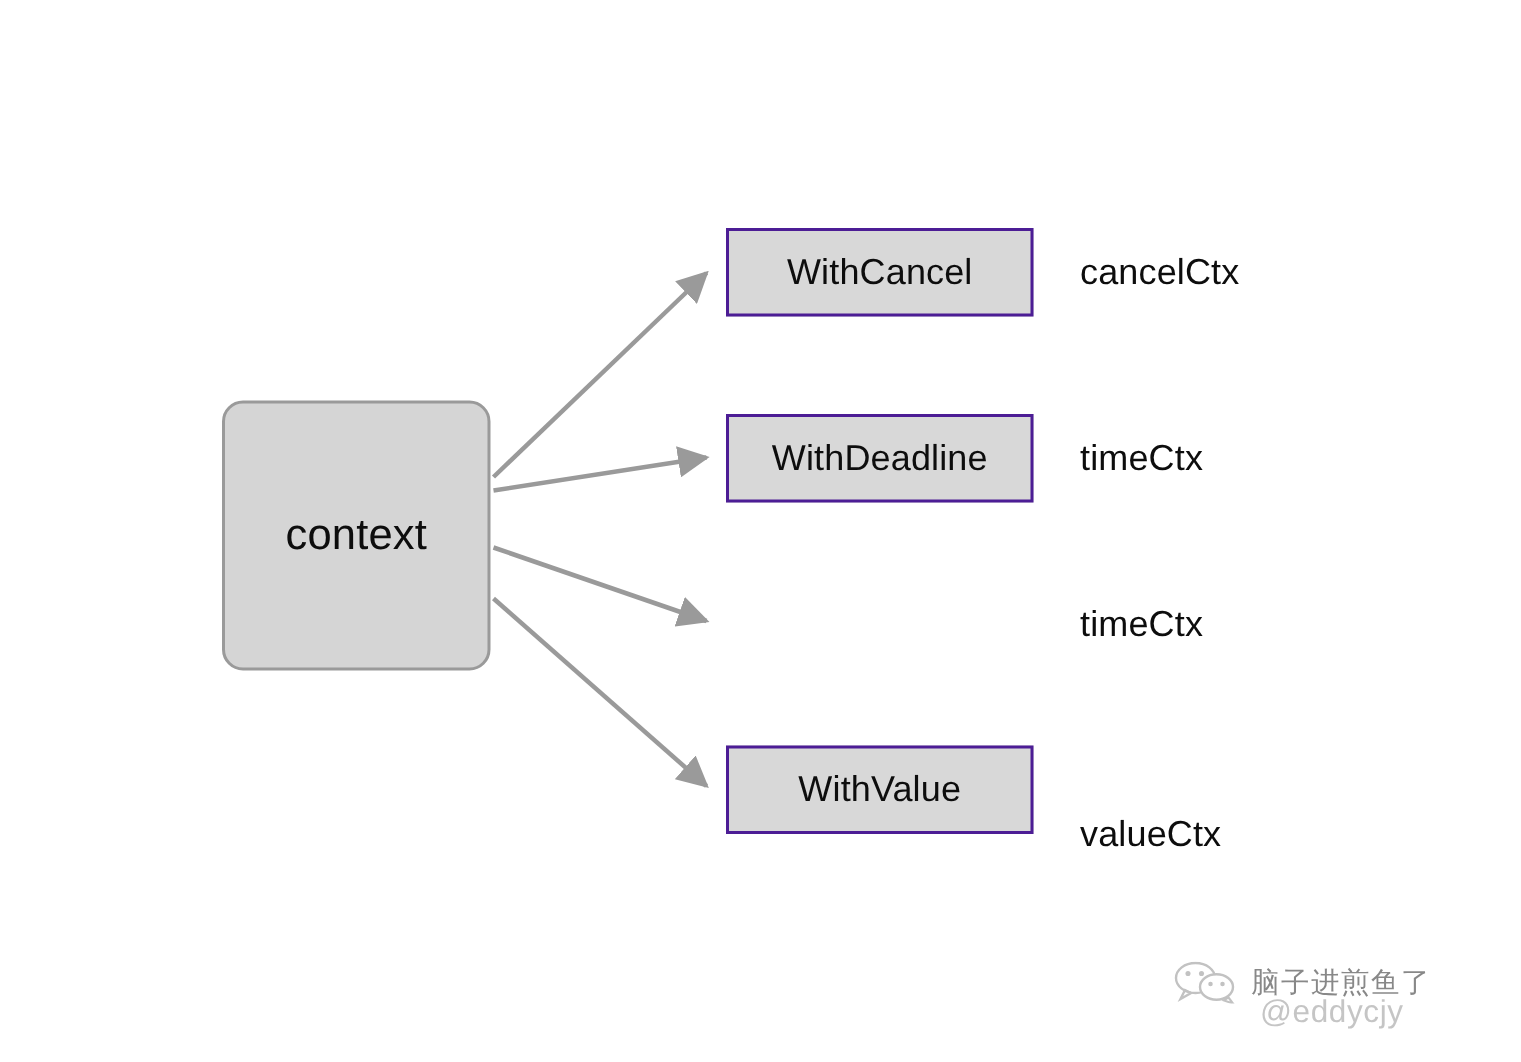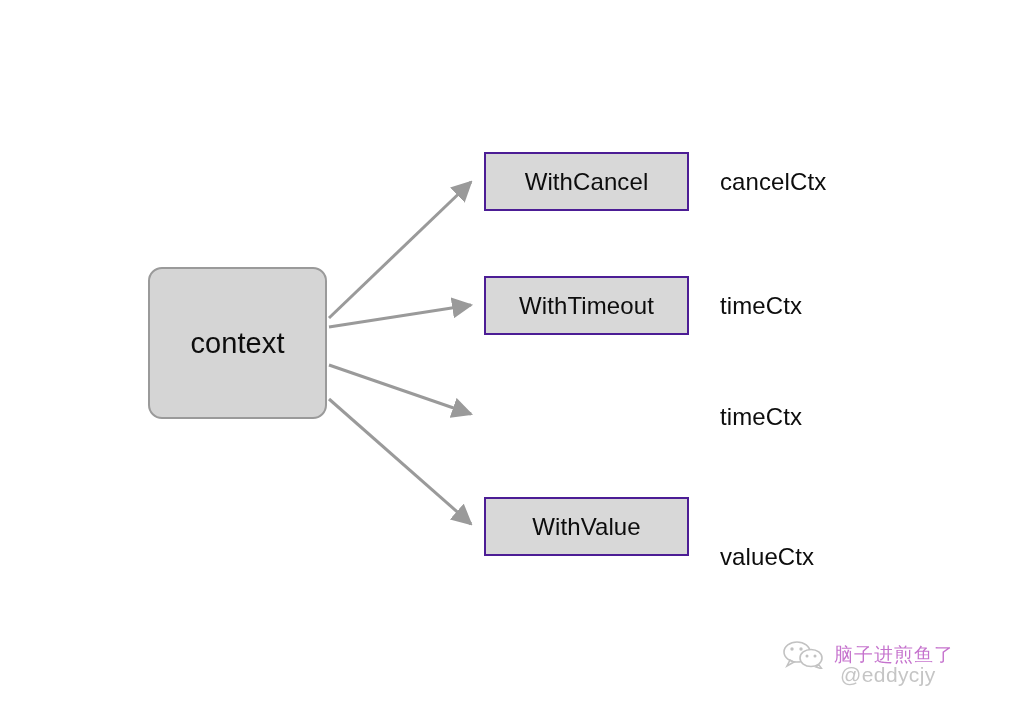--- a/index.html
+++ b/index.html
@@ -24,21 +24,21 @@
     top: 0;
     width: 1014px;
     height: 708px;
     pointer-events: none;
   }
   .node-root {
     position: absolute;
     left: 148px;
     top: 267px;
     width: 179px;
-    height: 152px;
+    height: 180px;
     background: #d5d5d5;
     border: 2px solid #9a9a9a;
     border-radius: 14px;
     box-sizing: border-box;
     display: flex;
     align-items: center;
     justify-content: center;
   }
   .node-root .node-label {
     font-size: 29px;
@@ -90,21 +90,21 @@
   .wm-row {
     position: absolute;
     left: 0;
     top: 0;
     display: flex;
     align-items: center;
     gap: 8px;
   }
   .wm-text {
     font-size: 19px;
-    color: #a21caf;
+    color: #404040;
     white-space: nowrap;
     letter-spacing: 1px;
   }
   .wm-handle {
     position: absolute;
     left: 58px;
     top: 22px;
     font-size: 21px;
     color: #a2a2a2;
     white-space: nowrap;
@@ -131,21 +131,21 @@
   <div class="node-root">
     <span class="node-label">context</span>
   </div>
 
   <div class="node-box box-x row-1">
     <span class="node-label">WithCancel</span>
   </div>
   <div class="side-label lab-x lab-1">cancelCtx</div>
 
   <div class="node-box box-x row-2">
-    <span class="node-label">WithTimeout</span>
+    <span class="node-label">WithDeadline</span>
   </div>
   <div class="side-label lab-x lab-2">timeCtx</div>
 
   <div class="side-label lab-x lab-3">timeCtx</div>
 
   <div class="node-box box-x row-4">
     <span class="node-label">WithValue</span>
   </div>
   <div class="side-label lab-x lab-4">valueCtx</div>
 

